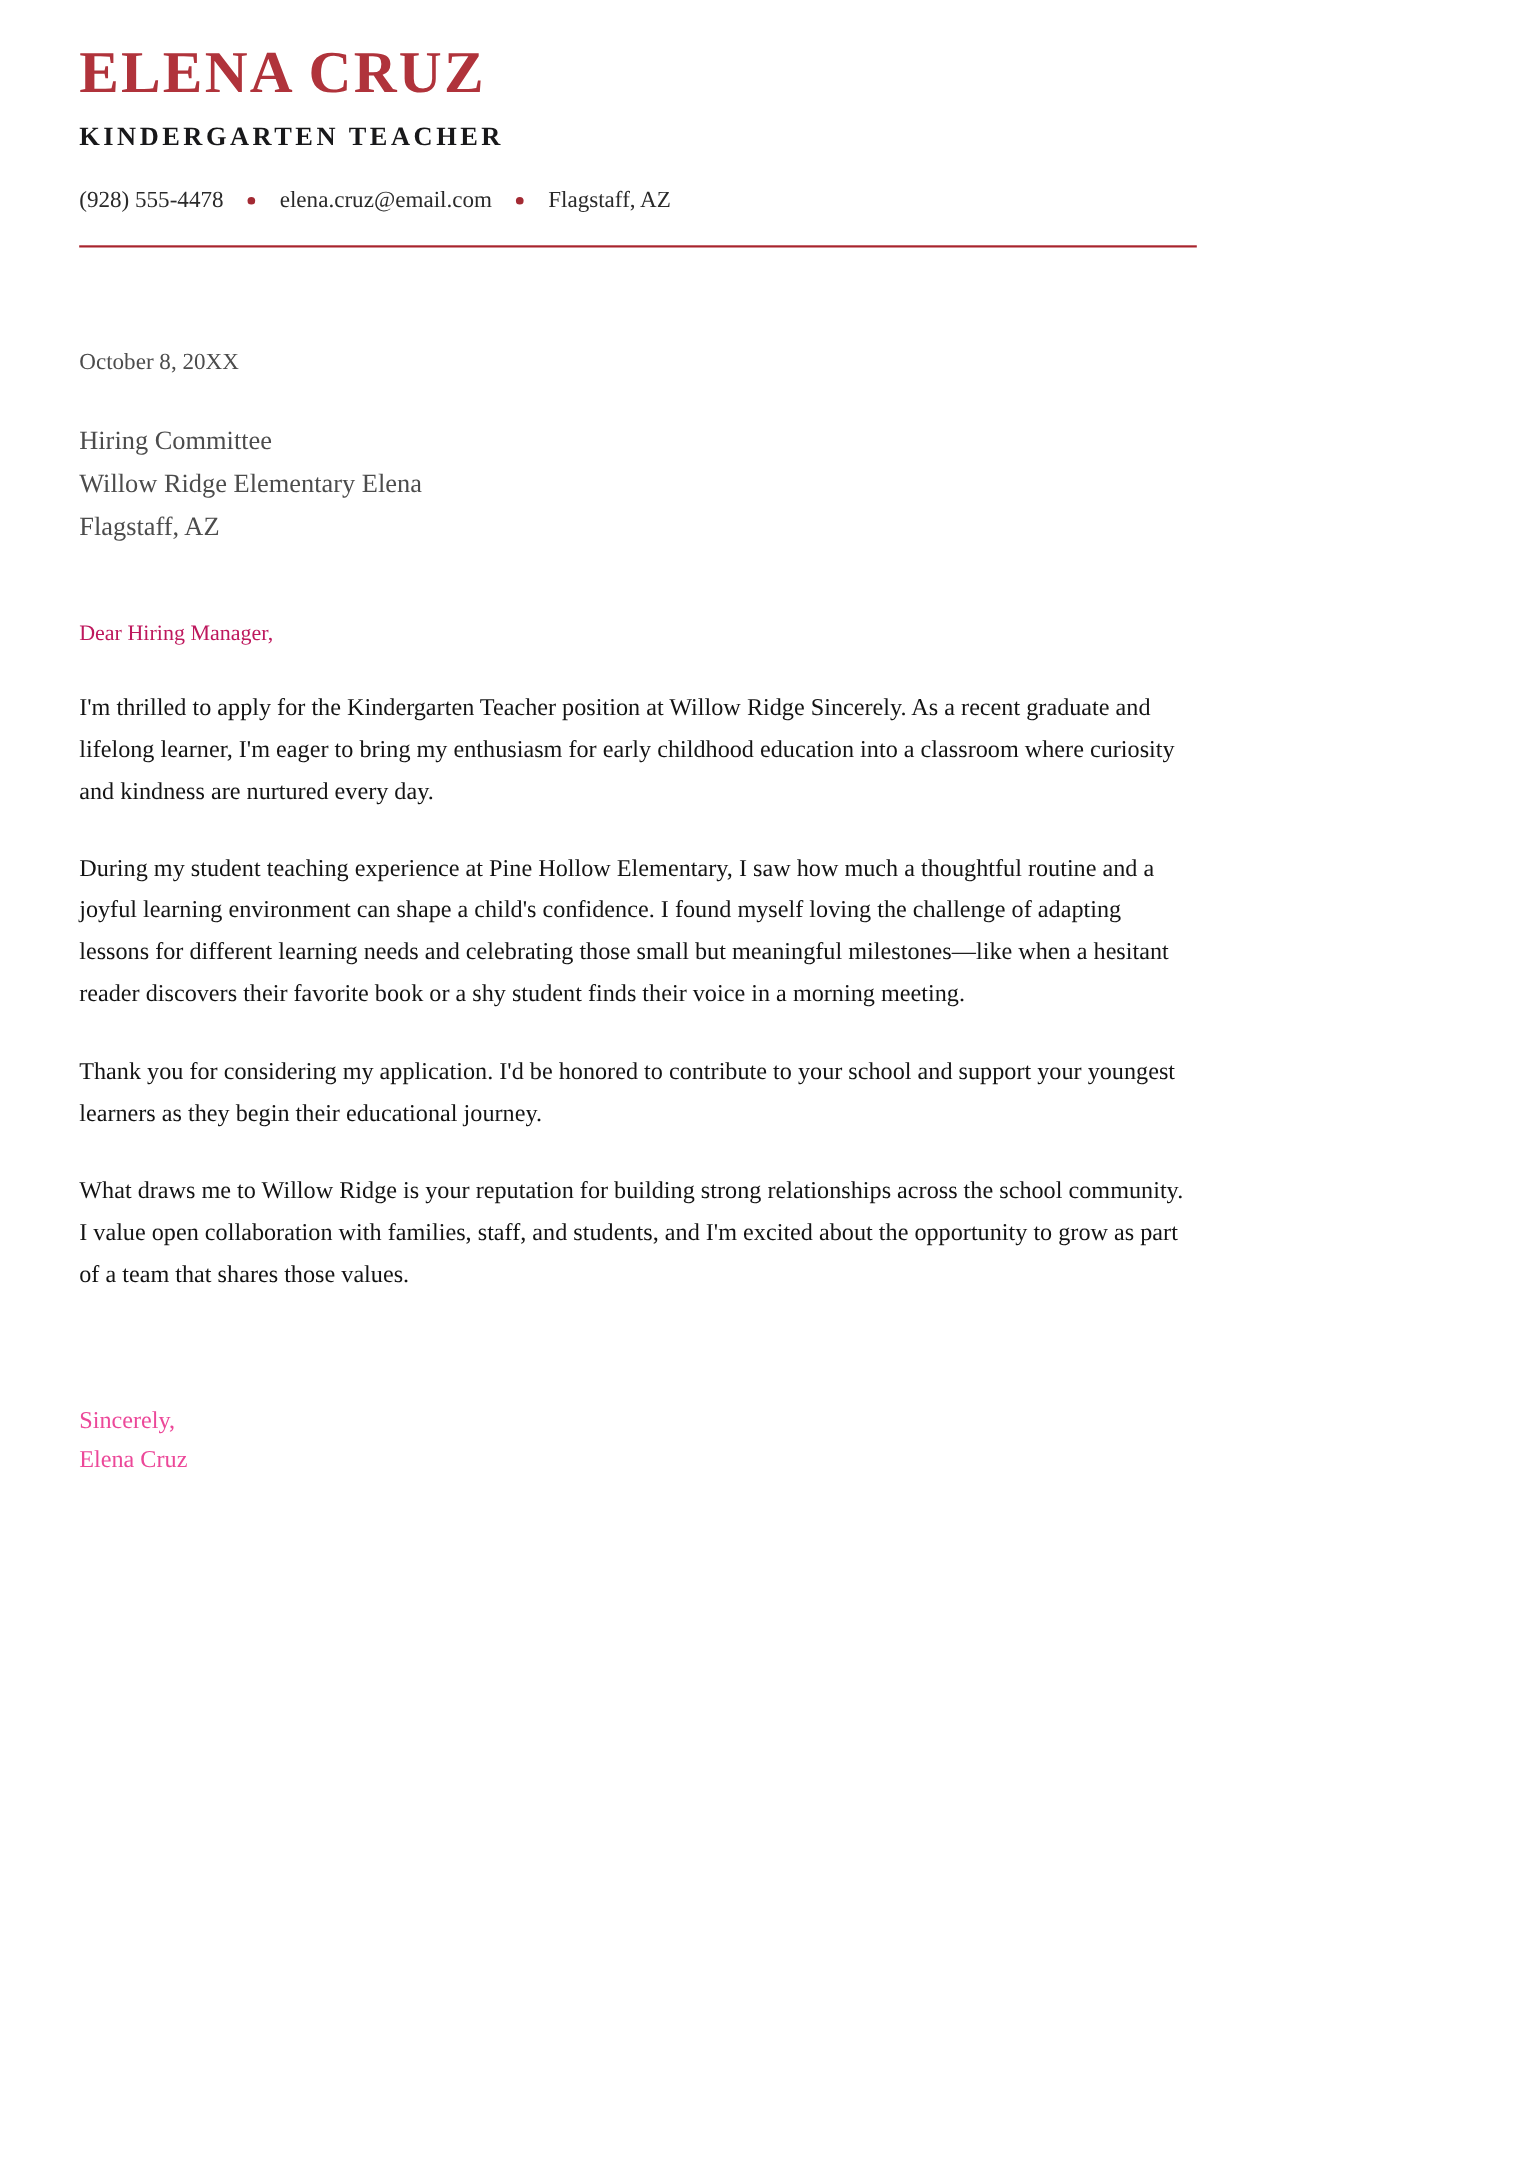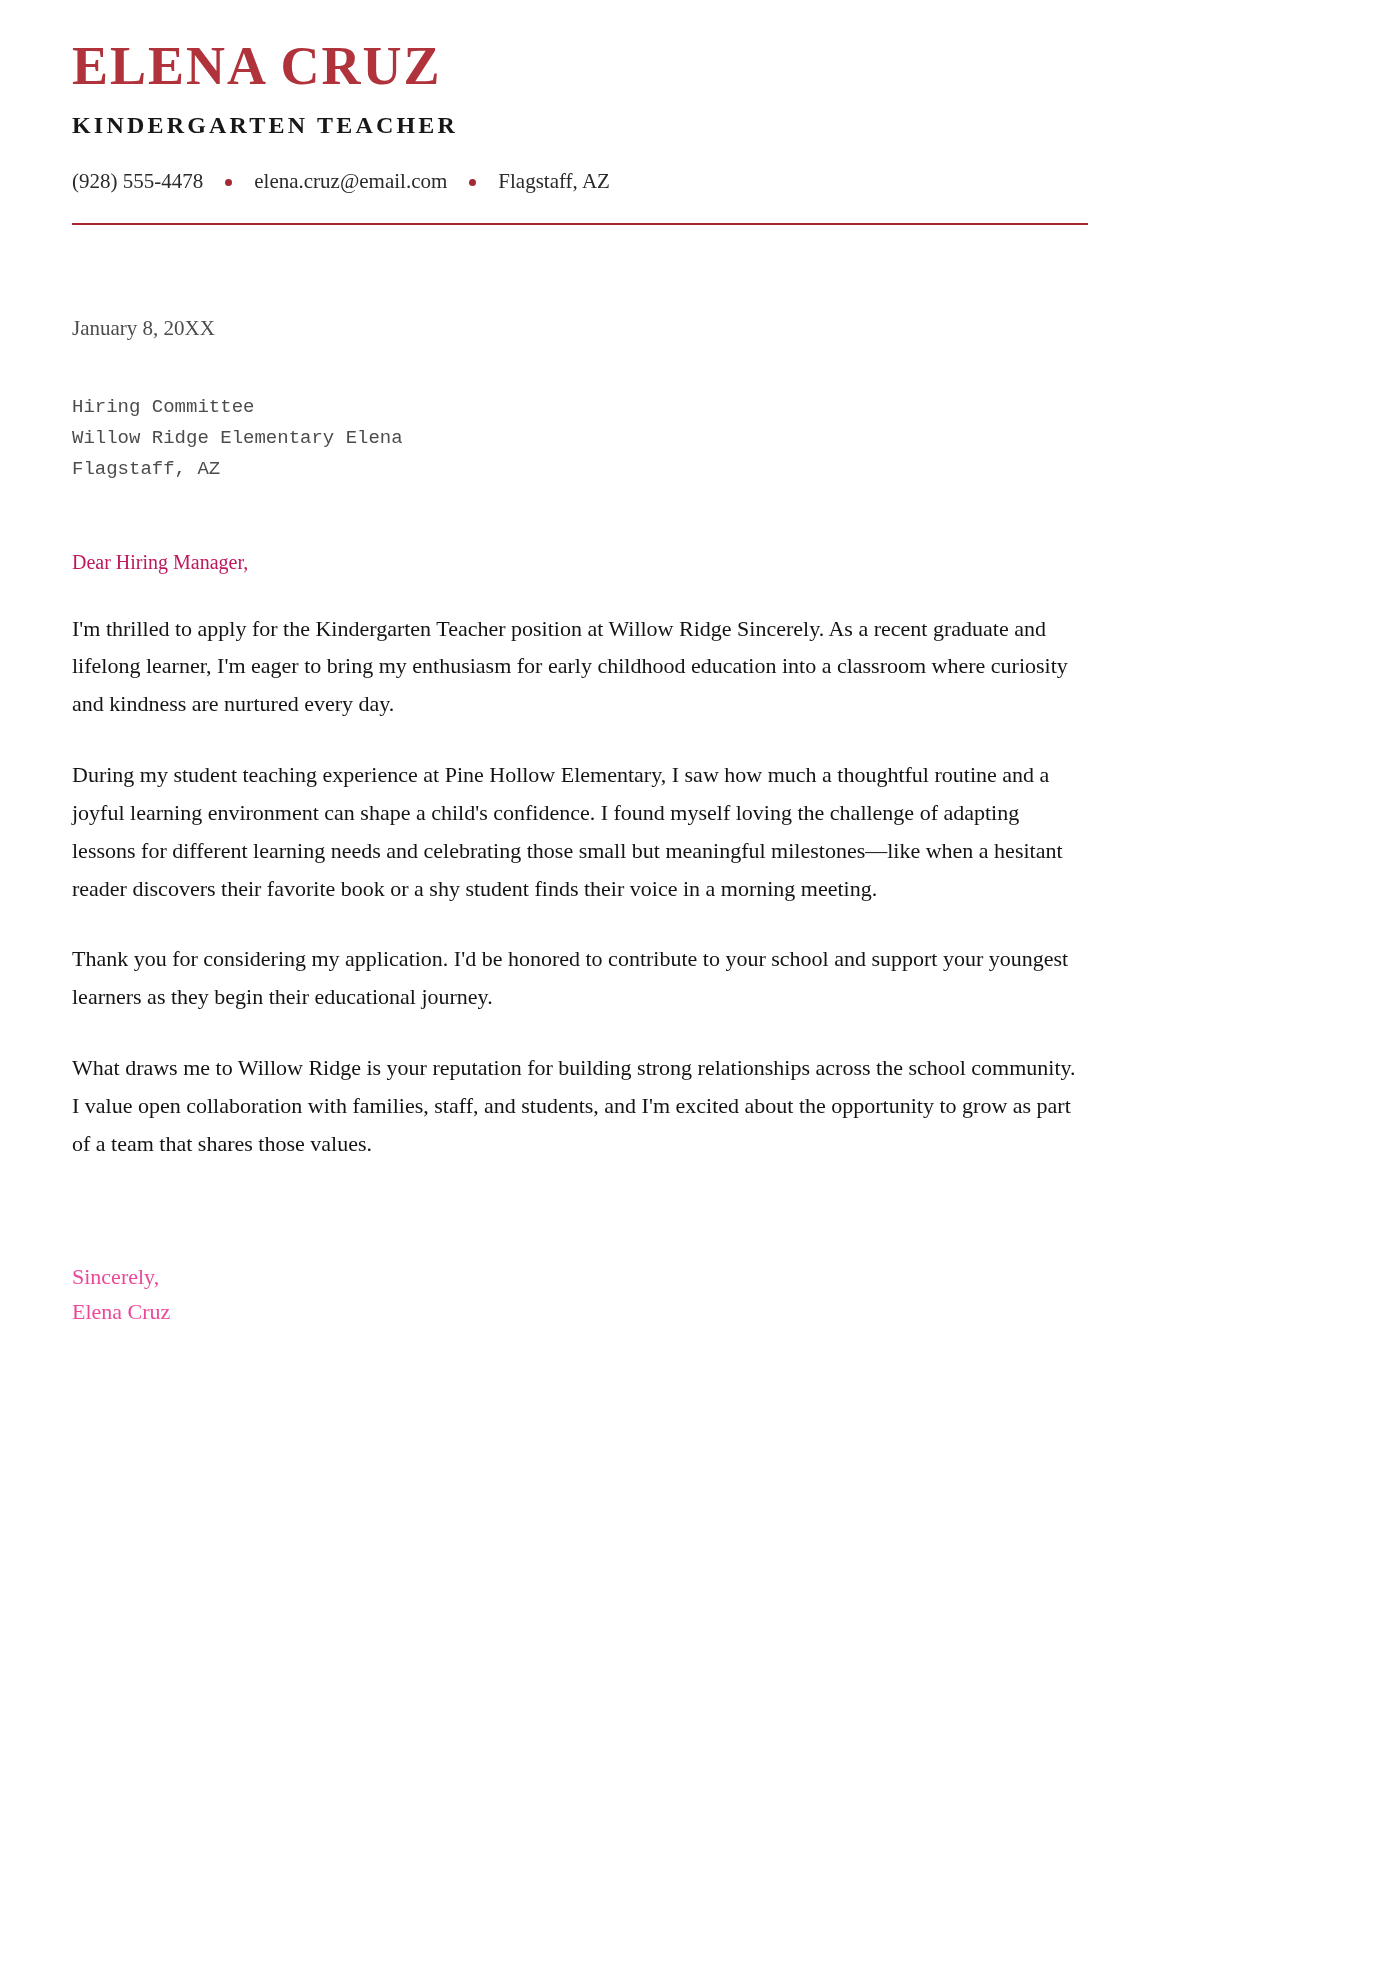--- a/index.html
+++ b/index.html
@@ -91,25 +91,24 @@
   }
 
   .date {
     margin-top: 88px;
     font-size: 21px;
     color: #4c4c4c;
     line-height: 1.5;
   }
 
   .recipient {
-    margin-top: 48px;
-    font-size: 19px;
+    margin-top: 38px;
+    font-size: 24px;
     color: #4c4c4c;
     line-height: 1.62;
-    font-family: Liberation Mono, monospace;
   }
   .recipient div { white-space: nowrap; }
 
   .salutation {
     margin-top: 62px;
     font-size: 20px;
     color: #be185d;
     line-height: 1.5;
   }
 
@@ -151,21 +150,21 @@
       <span class="contact-item">elena.cruz@email.com</span>
       <span class="contact-sep"></span>
       <span class="contact-item">Flagstaff, AZ</span>
     </div>
 
     <hr class="divider">
   </div>
 
   <div class="letter">
 
-    <div class="date">January 8, 20XX</div>
+    <div class="date">October 8, 20XX</div>
 
     <div class="recipient">
       <div>Hiring Committee</div>
       <div>Willow Ridge Elementary Elena</div>
       <div>Flagstaff, AZ</div>
     </div>
 
     <div class="salutation">Dear Hiring Manager,</div>
 
     <div class="paragraphs">

